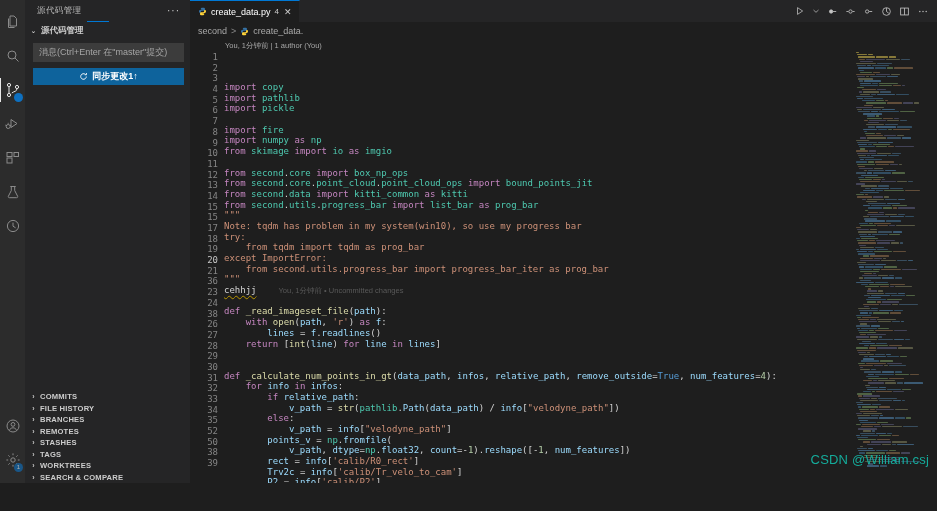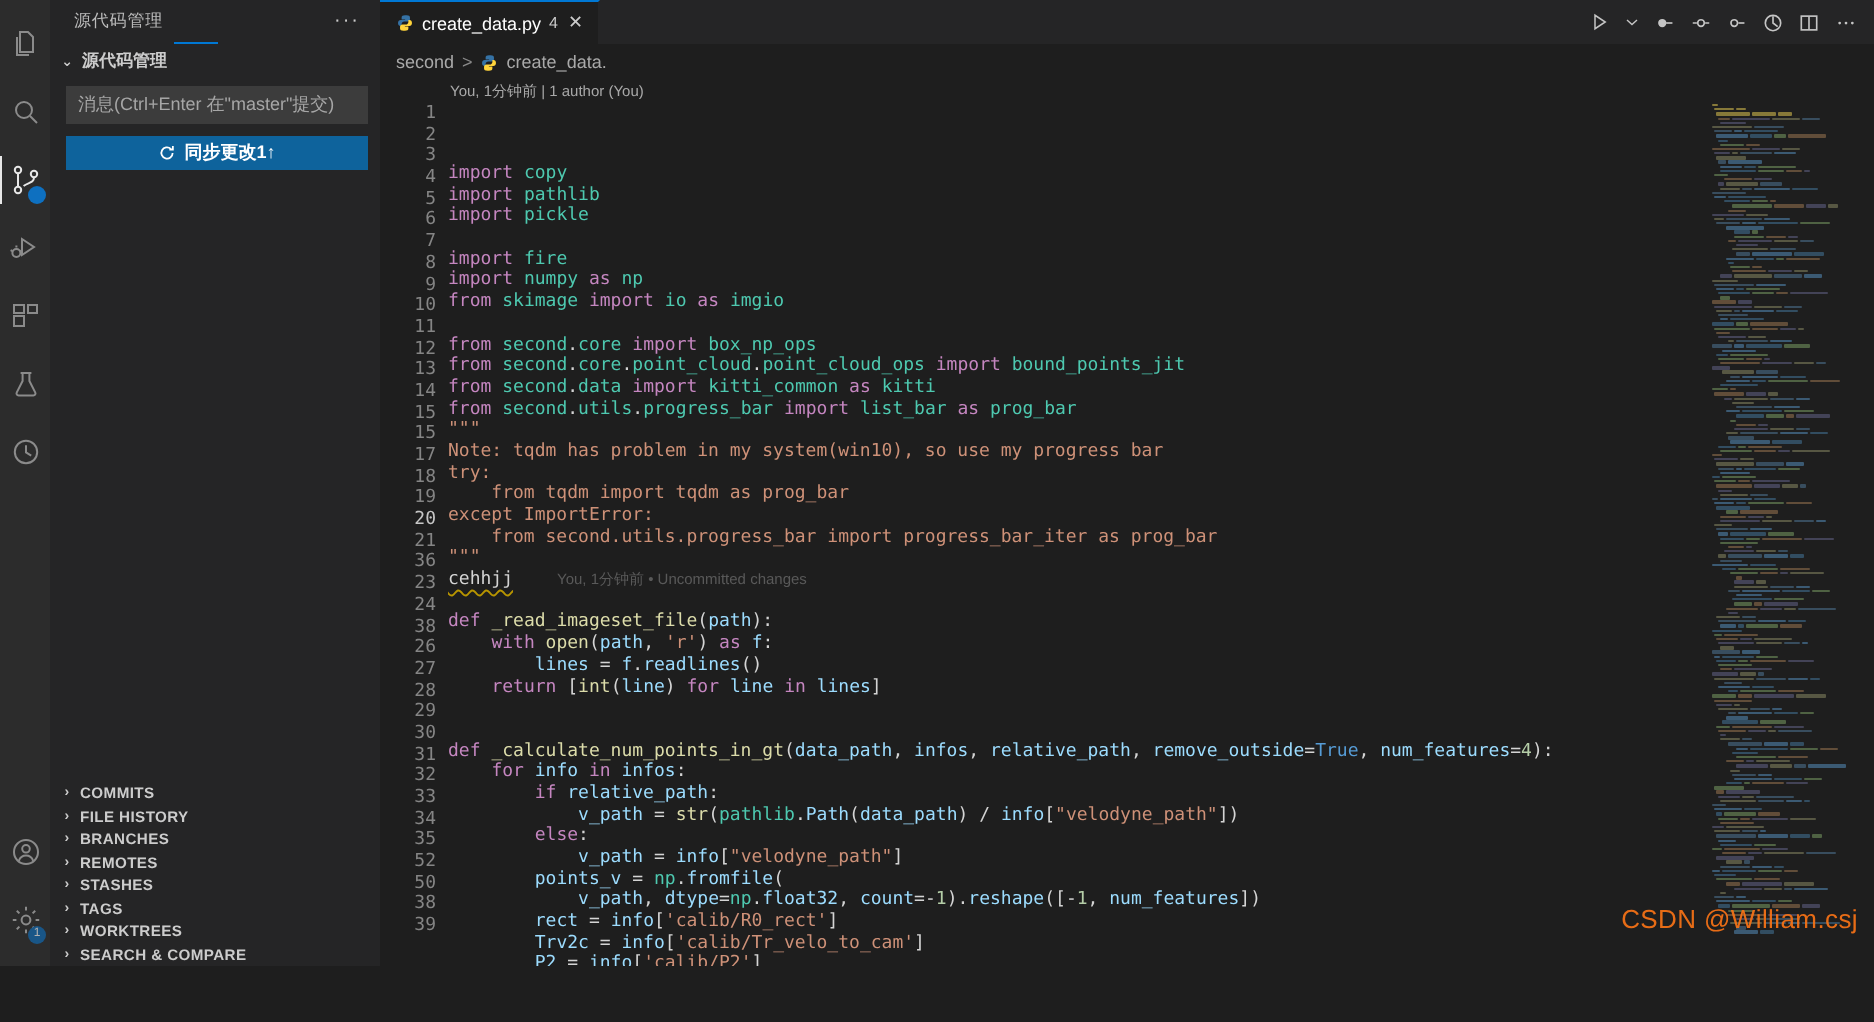--- a/index.html
+++ b/index.html
@@ -151,21 +151,21 @@
     width:74px;flex:0 0 74px;background:#1e1e1e;position:relative;overflow:hidden;padding-top:12px;
   }
   .mm-row{height:2.2px;display:flex;gap:1px;padding-left:2px;}
   .mm-seg{height:1.3px;border-radius:.5px;opacity:.62;}
 
   
   .overview{width:10px;flex:0 0 10px;background:#1e1e1e;}
 
   
   .watermark{
-    position:absolute;right:8px;bottom:16px;font-size:13px;color:#f97316;opacity:.92;
+    position:absolute;right:8px;bottom:16px;font-size:13px;color:#14b8a6;opacity:.92;
     font-family:"Liberation Sans",sans-serif;letter-spacing:.2px;
   }
 </style>
 </head>
 <body>
 
 <div id="app">
 
 
 

